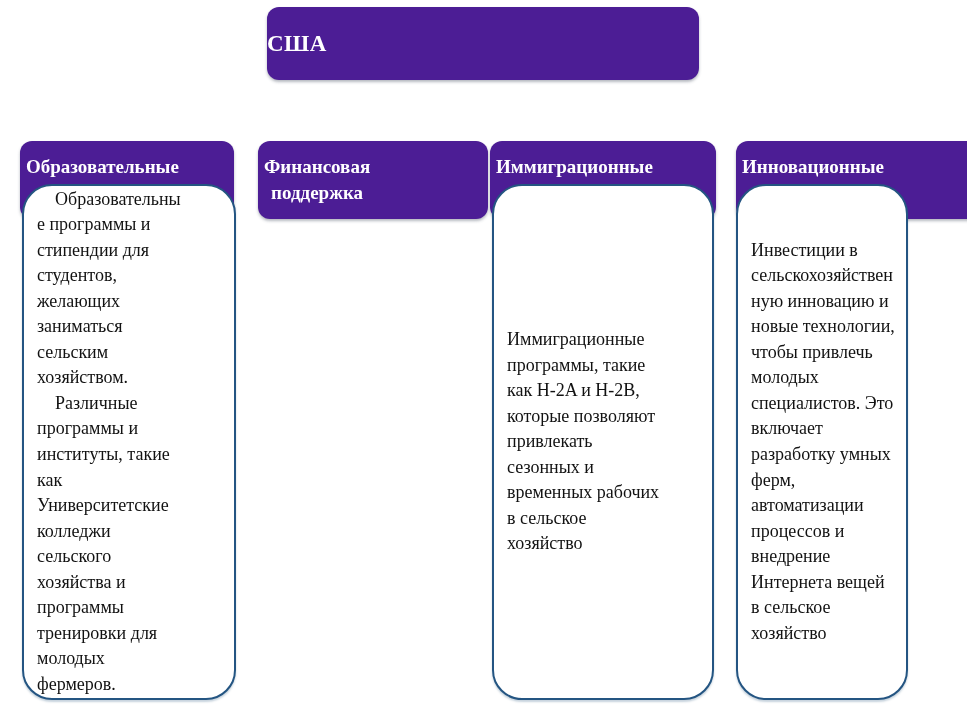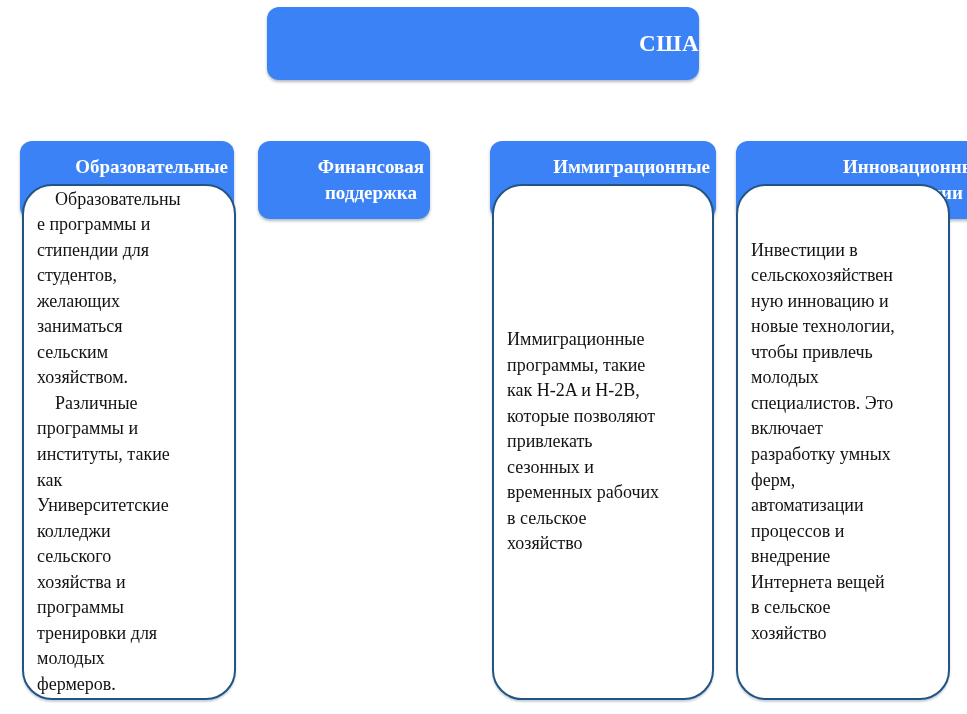--- a/index.html
+++ b/index.html
@@ -10,26 +10,26 @@
   .canvas {
     position: relative;
     width: 967px;
     height: 714px;
     background: #ffffff;
     font-family: "Liberation Serif", "DejaVu Serif", serif;
     overflow: hidden;
   }
   .node {
     position: absolute;
-    background: #3b82f6;
+    background: #4c1d95;
     color: #ffffff;
     border-radius: 12px;
     display: flex;
     align-items: center;
-    justify-content: flex-end;
+    justify-content: flex-start;
     text-align: center;
     font-weight: bold;
     box-shadow: 0 2px 3px rgba(90,100,115,0.45);
     box-sizing: border-box;
   }
   .root-node {
     left: 267px;
     top: 7px;
     width: 432px;
     height: 73px;
@@ -62,28 +62,28 @@
     width: 100%;
     padding: 6px 10px 6px 13px;
     font-size: 18px;
     line-height: 1.42;
     color: #121212;
     white-space: pre-wrap;
     text-align: left;
   }
   
   .c1.col-header { left: 20px;  width: 214px; }
-  .c2.col-header { left: 258px; width: 172px; }
+  .c2.col-header { left: 258px; width: 230px; }
   .c3.col-header { left: 490px; width: 226px; }
   .c4.col-header { left: 736px; width: 255px; }
 
   .c1.col-body { left: 22px;  width: 214px; }
   .c2.col-body { left: 258px; width: 214px; }
   .c3.col-body { left: 492px; width: 222px; }
-  .c4.col-body { left: 736px; width: 214px; }
+  .c4.col-body { left: 736px; width: 172px; }
 </style>
 </head>
 <body>
 
 <div class="canvas">
 
   <div class="node root-node">
     <span>США</span>
   </div>
 

